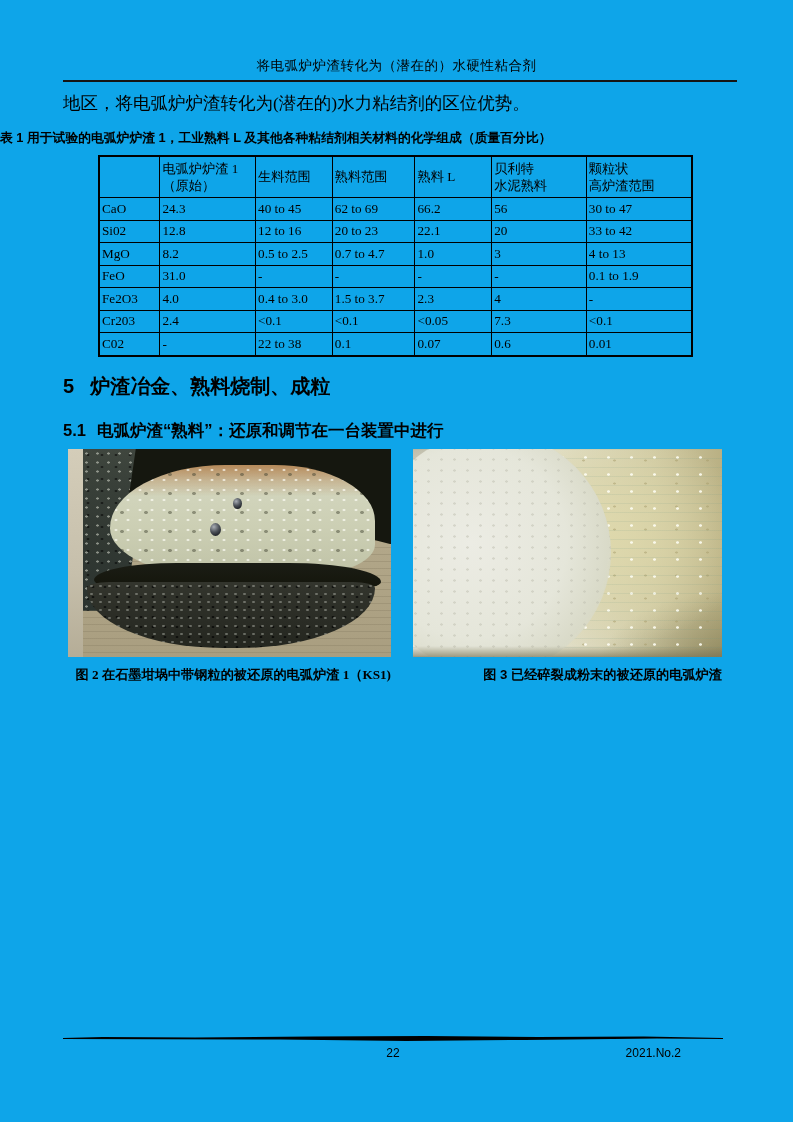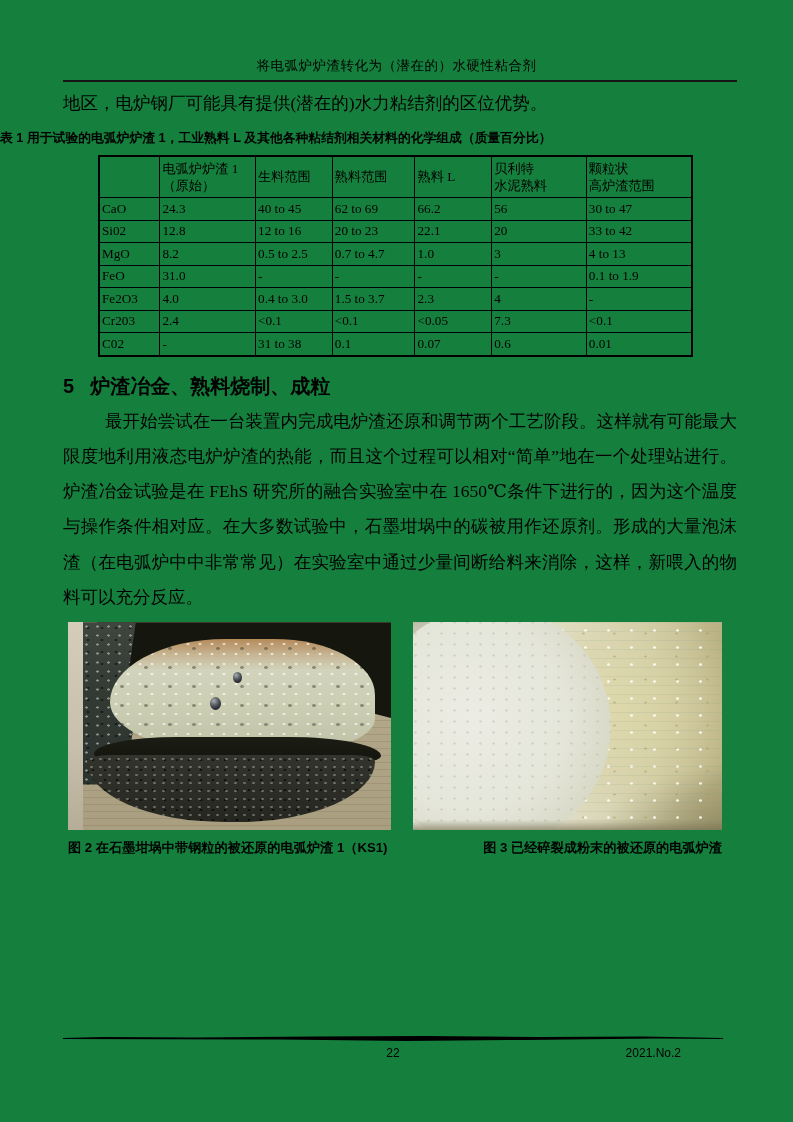--- a/index.html
+++ b/index.html
@@ -1,20 +1,20 @@
 <!DOCTYPE html>
 <html><head>
 <meta charset="utf-8">
 <style>
   html,body{margin:0;padding:0;background:#888;}
   .page{
     position:relative;
     width:793px;height:1122px;
     margin:0 auto;
-    background:#15803d;
+    background:#0ea5e9;
     color:#000;
     font-family:"Liberation Serif","DejaVu Serif",serif;
     overflow:hidden;
   }
   
   .running-header{
     padding-top:57px;
     text-align:center;
     font-size:13.5px;
     letter-spacing:0.5px;
@@ -173,21 +173,21 @@
 
   
   .fig-captions{
     margin:9px 0 0 68px;
     display:flex;
     gap:22px;
     font-family:"Liberation Sans","DejaVu Sans",sans-serif;
     font-weight:bold;
     font-size:13.2px;
   }
-  .fig-captions .cap1{width:323px;text-align:left;}
+  .fig-captions .cap1{width:323px;text-align:right;font-family:Liberation Serif, serif;}
   .fig-captions .cap2{width:309px;text-align:right;}
 
   
   .footer{
     position:absolute;
     left:63px;right:70px;top:1036px;
   }
   .footer-rule{
     height:5px;background:#000;
     clip-path:polygon(0 42%,6% 18%,20% 30%,38% 8%,55% 0,72% 22%,88% 10%,100% 38%,100% 62%,90% 52%,70% 78%,52% 100%,33% 72%,14% 66%,0 62%);
@@ -203,21 +203,21 @@
   .issue{position:absolute;right:42px;}
 </style>
 </head>
 <body>
 
 <div class="page">
 
   <div class="running-header">将电弧炉炉渣转化为（潜在的）水硬性粘合剂</div>
   <div class="header-rule"></div>
 
-  <div class="lead">地区，电炉钢厂可能具有提供(潜在的)水力粘结剂的区位优势。</div>
+  <div class="lead">地区，将电弧炉炉渣转化为(潜在的)水力粘结剂的区位优势。</div>
 
   <div class="table-caption">表 1 用于试验的电弧炉炉渣 1，工业熟料 L 及其他各种粘结剂相关材料的化学组成（质量百分比）</div>
 
   <table class="chem">
     <colgroup>
         <col style="width: 61px;">
         <col style="width: 96px;">
         <col style="width: 77px;">
         <col style="width: 83px;">
         <col style="width: 77px;">
@@ -289,35 +289,37 @@
           <td>2.4</td>
           <td>&lt;0.1</td>
           <td>&lt;0.1</td>
           <td>&lt;0.05</td>
           <td>7.3</td>
           <td>&lt;0.1</td>
         </tr>
         <tr>
           <td>C02</td>
           <td>-</td>
-          <td>31 to 38</td>
+          <td>22 to 38</td>
           <td>0.1</td>
           <td>0.07</td>
           <td>0.6</td>
           <td>0.01</td>
         </tr>
       </tbody>
   </table>
 
   <div class="h1">
     <span class="num">5</span><span>炉渣冶金、熟料烧制、成粒</span>
   </div>
 
-
-  <div class="body-para">最开始尝试在一台装置内完成电炉渣还原和调节两个工艺阶段。这样就有可能最大限度地利用液态电炉炉渣的热能，而且这个过程可以相对“简单”地在一个处理站进行。炉渣冶金试验是在 FEhS 研究所的融合实验室中在 1650℃条件下进行的，因为这个温度与操作条件相对应。在大多数试验中，石墨坩埚中的碳被用作还原剂。形成的大量泡沫渣（在电弧炉中中非常常见）在实验室中通过少量间断给料来消除，这样，新喂入的物料可以充分反应。</div>
+  <div class="h2">
+    <span class="num">5.1</span><span>电弧炉渣“熟料”：还原和调节在一台装置中进行</span>
+  </div>
+
 
   <div class="figures">
     <div class="photo photo-crucible">
       <div class="layer pc-bg"></div>
       <div class="layer pc-dark-bg"></div>
       <div class="layer pc-left-col"></div>
       <div class="layer pc-left-strip"></div>
       <div class="layer pc-slag"></div>
       <div class="layer pc-bead b1"></div>
       <div class="layer pc-bead b2"></div>

